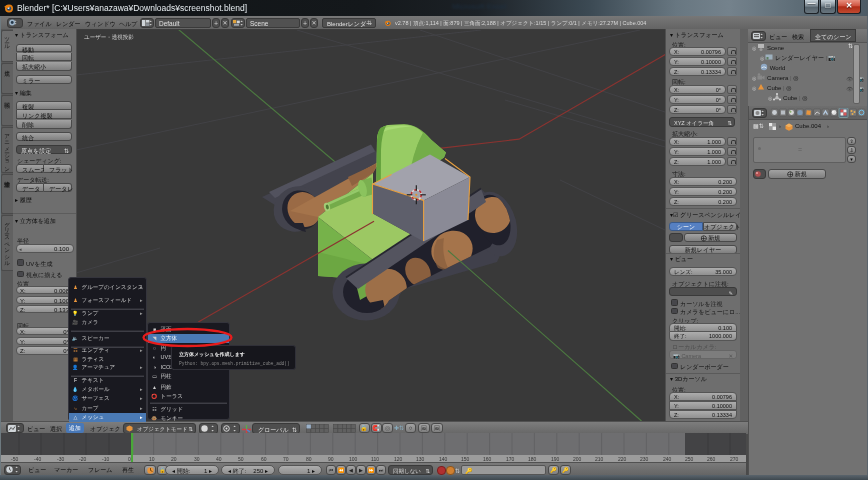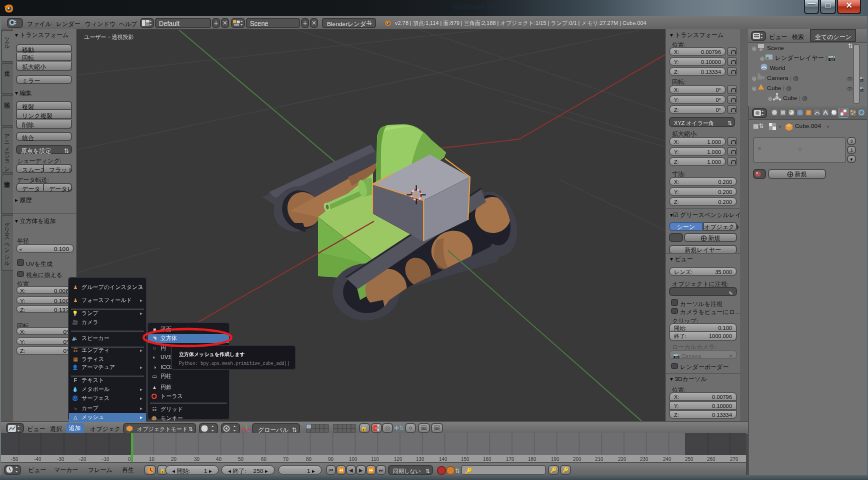--- a/index.html
+++ b/index.html
@@ -167,20 +167,21 @@
 </svg>
 </div>
 
 <div class="abs" id="titlebar">
   <svg class="abs" style="left:3px;top:2px" width="12" height="12" viewBox="0 0 24 24">
     <circle cx="12" cy="13" r="8" fill="#e87d0d"></circle>
       <circle cx="12" cy="13" r="4.5" fill="#2a4d6e"></circle>
       <circle cx="11" cy="12" r="2.2" fill="#eef3f8"></circle>
     <path d="M2 10 Q8 4 16 7 L10 12 Z" fill="#e87d0d"></path>
   </svg>
+  <div class="abs ttext">Blender* [C:¥Users¥anazawa¥Downloads¥screenshot.blend]</div>
   <div class="abs" style="left:452px;top:2px;width:95px;height:10px;color:#1e3348;font-size:8px;filter:blur(1.2px);opacity:0.8">Microsoft Excel</div>
   <div class="abs wbtn" id="btnmin">
       <span style="top:-2px">—</span>
     </div>
   <div class="abs wbtn" id="btnmax">
       <span>□</span>
     </div>
   <div class="abs wbtn" id="btncls">
       <span>✕</span>
     </div>

